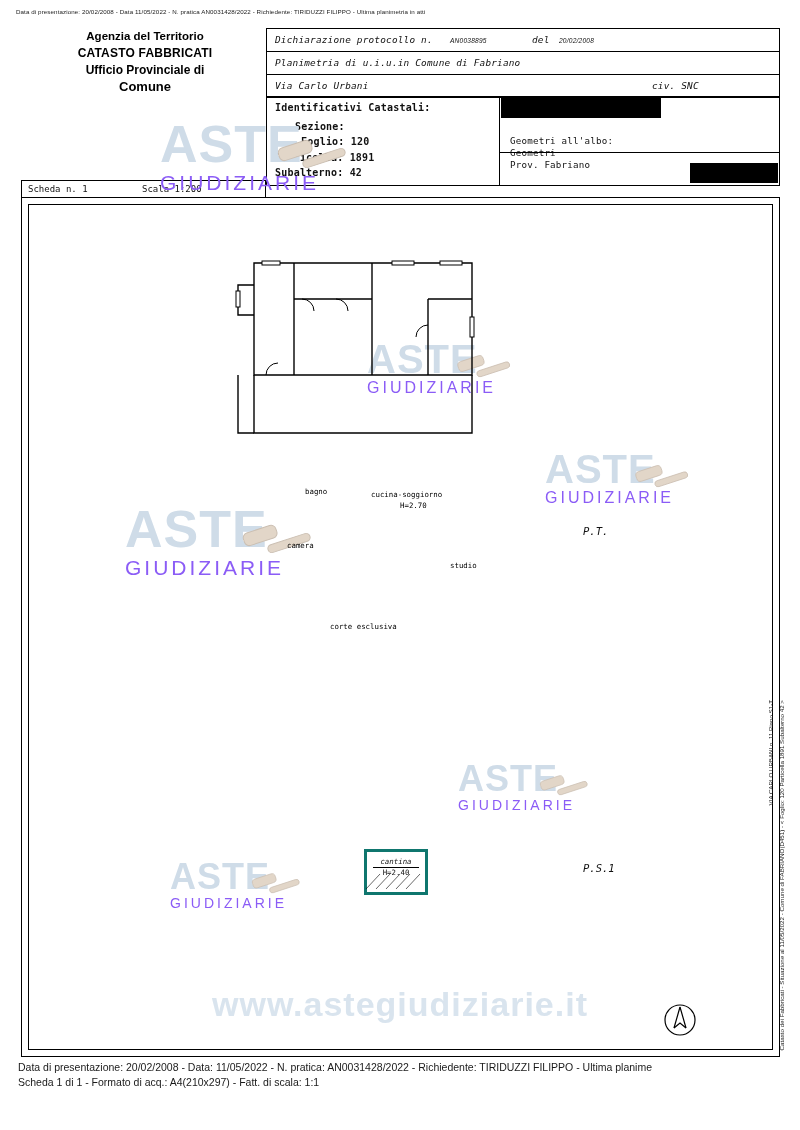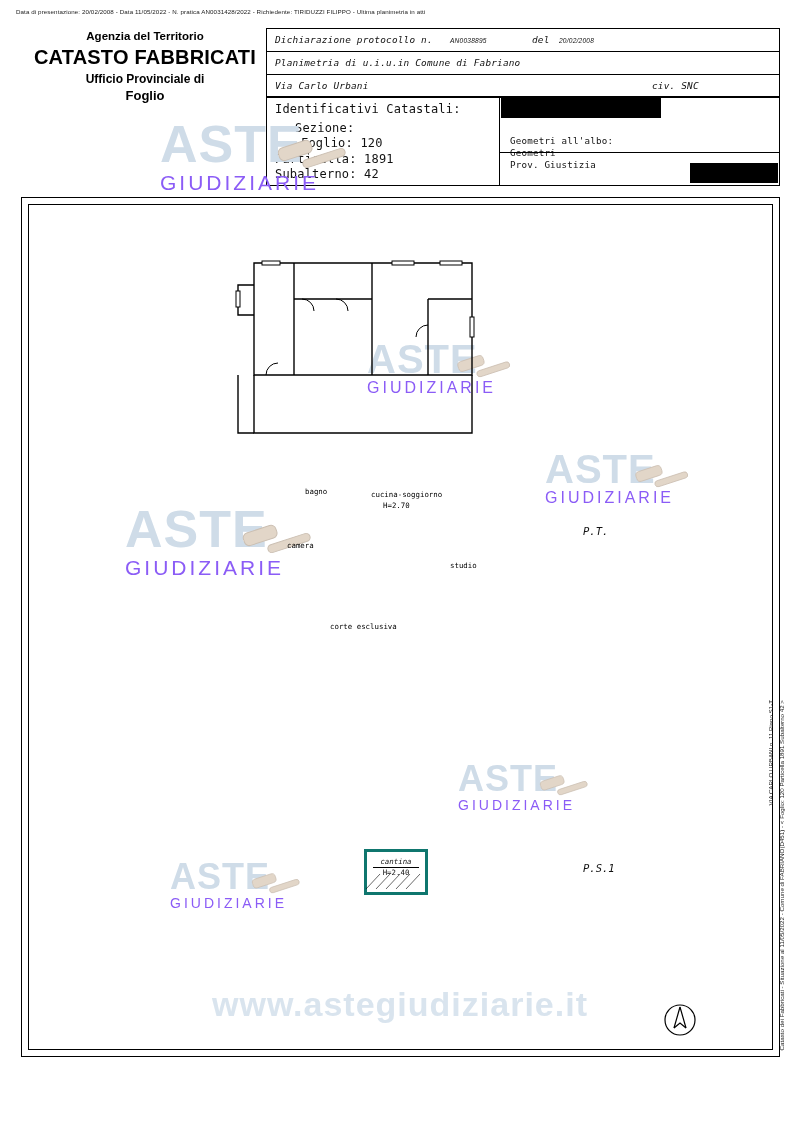--- a/index.html
+++ b/index.html
@@ -19,21 +19,21 @@
     font-family:"Liberation Sans", sans-serif;
     font-size:6.2px;letter-spacing:.1px;color:#222;white-space:nowrap;
   }
 
   
   .agency{
     position:absolute;left:30px;top:30px;width:230px;
     text-align:center;font-family:"Liberation Sans", sans-serif;color:#000;
   }
   .agency .l1{font-size:11.5px;font-weight:bold;margin-bottom:4px;}
-  .agency .l2{font-size:20px;font-weight:bold;letter-spacing:.2px;margin-bottom:3px;}
+  .agency .l2{font-size:12px;font-weight:bold;letter-spacing:.2px;margin-bottom:3px;}
   .agency .l3{font-size:12px;font-weight:bold;margin-bottom:2px;}
   .agency .l4{font-size:13px;font-weight:bold;}
 
   
   .scheda-bar{
     position:absolute;left:21px;top:180px;width:243px;height:17px;
     border:1px solid #000;
     font-size:9px;font-family:"DejaVu Sans Mono", monospace;
   }
   .scheda-bar .sb-l{position:absolute;left:6px;top:3px;}
@@ -41,21 +41,21 @@
 
   
   .hdr{position:absolute;left:266px;top:28px;width:512px;border:1px solid #000;}
   .hdr .row{border-bottom:1px solid #000;position:relative;height:22px;font-style:italic;}
   .hdr .row:last-child{border-bottom:none;}
   .hdr .txt{position:absolute;top:5px;font-size:9.4px;letter-spacing:.2px;}
   .hdr .small{font-size:6.6px;font-family:"Liberation Sans",sans-serif;top:8px;}
 
   .ident-wrap{position:absolute;left:266px;top:96px;width:512px;height:88px;border:1px solid #000;}
   .ident-left{position:absolute;left:0;top:0;width:232px;height:100%;border-right:1px solid #000;}
-  .ident-left .t{position:absolute;font-size:12px;letter-spacing:.2px;}
+  .ident-left .t{position:absolute;font-size:10px;letter-spacing:.2px;font-weight:bold;}
   .ident-right{position:absolute;left:233px;top:0;right:0;height:100%;}
   .ident-right .blackbar{position:absolute;left:1px;top:1px;width:160px;height:20px;background:#000;}
   .ident-right .blackbar2{position:absolute;right:1px;bottom:2px;width:88px;height:20px;background:#000;}
   .ident-right .sep{position:absolute;left:0;top:55px;width:100%;border-top:1px solid #000;}
   .ident-right .t{position:absolute;font-size:9.2px;letter-spacing:.2px;}
 
   
   .frame{
     position:absolute;left:21px;top:197px;width:757px;height:858px;
     border:1px solid #000;background:#fff;
@@ -126,23 +126,27 @@
 <body>
 
 <div class="page">
 
   <div class="top-strip">Data di presentazione: 20/02/2008 - Data  11/05/2022 - N. pratica  AN0031428/2022 - Richiedente: TIRIDUZZI FILIPPO - Ultima planimetria in atti</div>
 
   <div class="agency">
     <div class="l1">Agenzia del Territorio</div>
     <div class="l2">CATASTO FABBRICATI</div>
     <div class="l3">Ufficio Provinciale di</div>
-    <div class="l4">Foglio</div>
-  </div>
-
+    <div class="l4">Comune</div>
+  </div>
+
+  <div class="scheda-bar">
+    <span class="sb-l">Scheda n. 1</span>
+    <span class="sb-r">Scala 1:200</span>
+  </div>
 
   <div class="hdr">
     <div class="row">
       <span class="txt" style="left:8px;">Dichiarazione protocollo n.</span>
       <span class="txt small" style="left:183px;">AN0038895</span>
       <span class="txt" style="left:265px;">del</span>
       <span class="txt small" style="left:292px;">20/02/2008</span>
     </div>
     <div class="row">
       <span class="txt" style="left:8px;">Planimetria di u.i.u.in Comune di Fabriano</span>
@@ -159,21 +163,21 @@
       <span class="t" style="left:28px;top:24px;">Sezione:</span>
       <span class="t" style="left:34px;top:39px;">Foglio: 120</span>
       <span class="t" style="left:8px;top:55px;">Particella: 1891</span>
       <span class="t" style="left:8px;top:70px;">Subalterno: 42</span>
     </div>
     <div class="ident-right">
       <div class="blackbar"></div>
       <span class="t" style="left:10px;top:38px;">Geometri all'albo:</span>
       <span class="t" style="left:10px;top:50px;">Geometri</span>
       <div class="sep"></div>
-      <span class="t" style="left:10px;top:62px;">Prov. Giustizia</span>
+      <span class="t" style="left:10px;top:62px;">Prov. Fabriano</span>
       <div class="blackbar2"></div>
     </div>
   </div>
 
   <div class="frame">
     <div class="frame-inner"></div>
   </div>
 
   <div class="wm" style="left:160px;top:120px;">
     <div class="a" style="font-size:52px;">ASTE</div>
@@ -273,21 +277,21 @@
         <rect x="160" y="6" width="22" height="4"></rect>
         <rect x="208" y="6" width="22" height="4"></rect>
         <rect x="238" y="62" width="4" height="20"></rect>
         <rect x="4" y="36" width="4" height="16"></rect>
       </g>
     </svg>
   </div>
 
   <div class="lbl" style="left:305px;top:487px;">bagno</div>
   <div class="lbl" style="left:371px;top:490px;">cucina-soggiorno</div>
-  <div class="lbl" style="left:366px;top:501px;padding-left:17px;">H=2.70</div>
+  <div class="lbl" style="left:383px;top:501px;padding-left:17px;">H=2.70</div>
   <div class="lbl" style="left:287px;top:541px;">camera</div>
   <div class="lbl" style="left:450px;top:541px;margin-top:20px;">studio</div>
   <div class="lbl" style="left:330px;top:622px;">corte esclusiva</div>
 
   <div class="pt-label">P.T.</div>
   <div class="ps-label">P.S.1</div>
 
   <div class="cantina">
     <div class="c1">cantina</div>
     <div class="cline"></div>
@@ -305,14 +309,18 @@
 
   <svg class="north" viewBox="0 0 34 34">
     <circle cx="17" cy="17" r="15" fill="none" stroke="#000" stroke-width="1.2"></circle>
     <path d="M17,4 L11,25 M17,4 L23,25" fill="none" stroke="#000" stroke-width="1.2"></path>
     <path d="M11,25 L17,20 L23,25" fill="none" stroke="#000" stroke-width="1.2"></path>
   </svg>
 
   <div class="vside">Catasto dei Fabbricati - Situazione al 11/05/2022 - Comune di FABRIANO(D451) - &lt; Foglio: 120 Particella 1891 Subalterno 42 &gt;</div>
   <div class="vside2">VIA CARLO URBANI n. 11 Piano S1-T</div>
 
+  <div class="footer">
+    <div>Data di presentazione: 20/02/2008 - Data: 11/05/2022 - N. pratica: AN0031428/2022 - Richiedente: TIRIDUZZI FILIPPO - Ultima planime</div>
+    <div class="f2">Scheda 1 di 1 - Formato di acq.: A4(210x297) - Fatt. di scala: 1:1</div>
+  </div>
 
 </div>
 
 </body></html>

